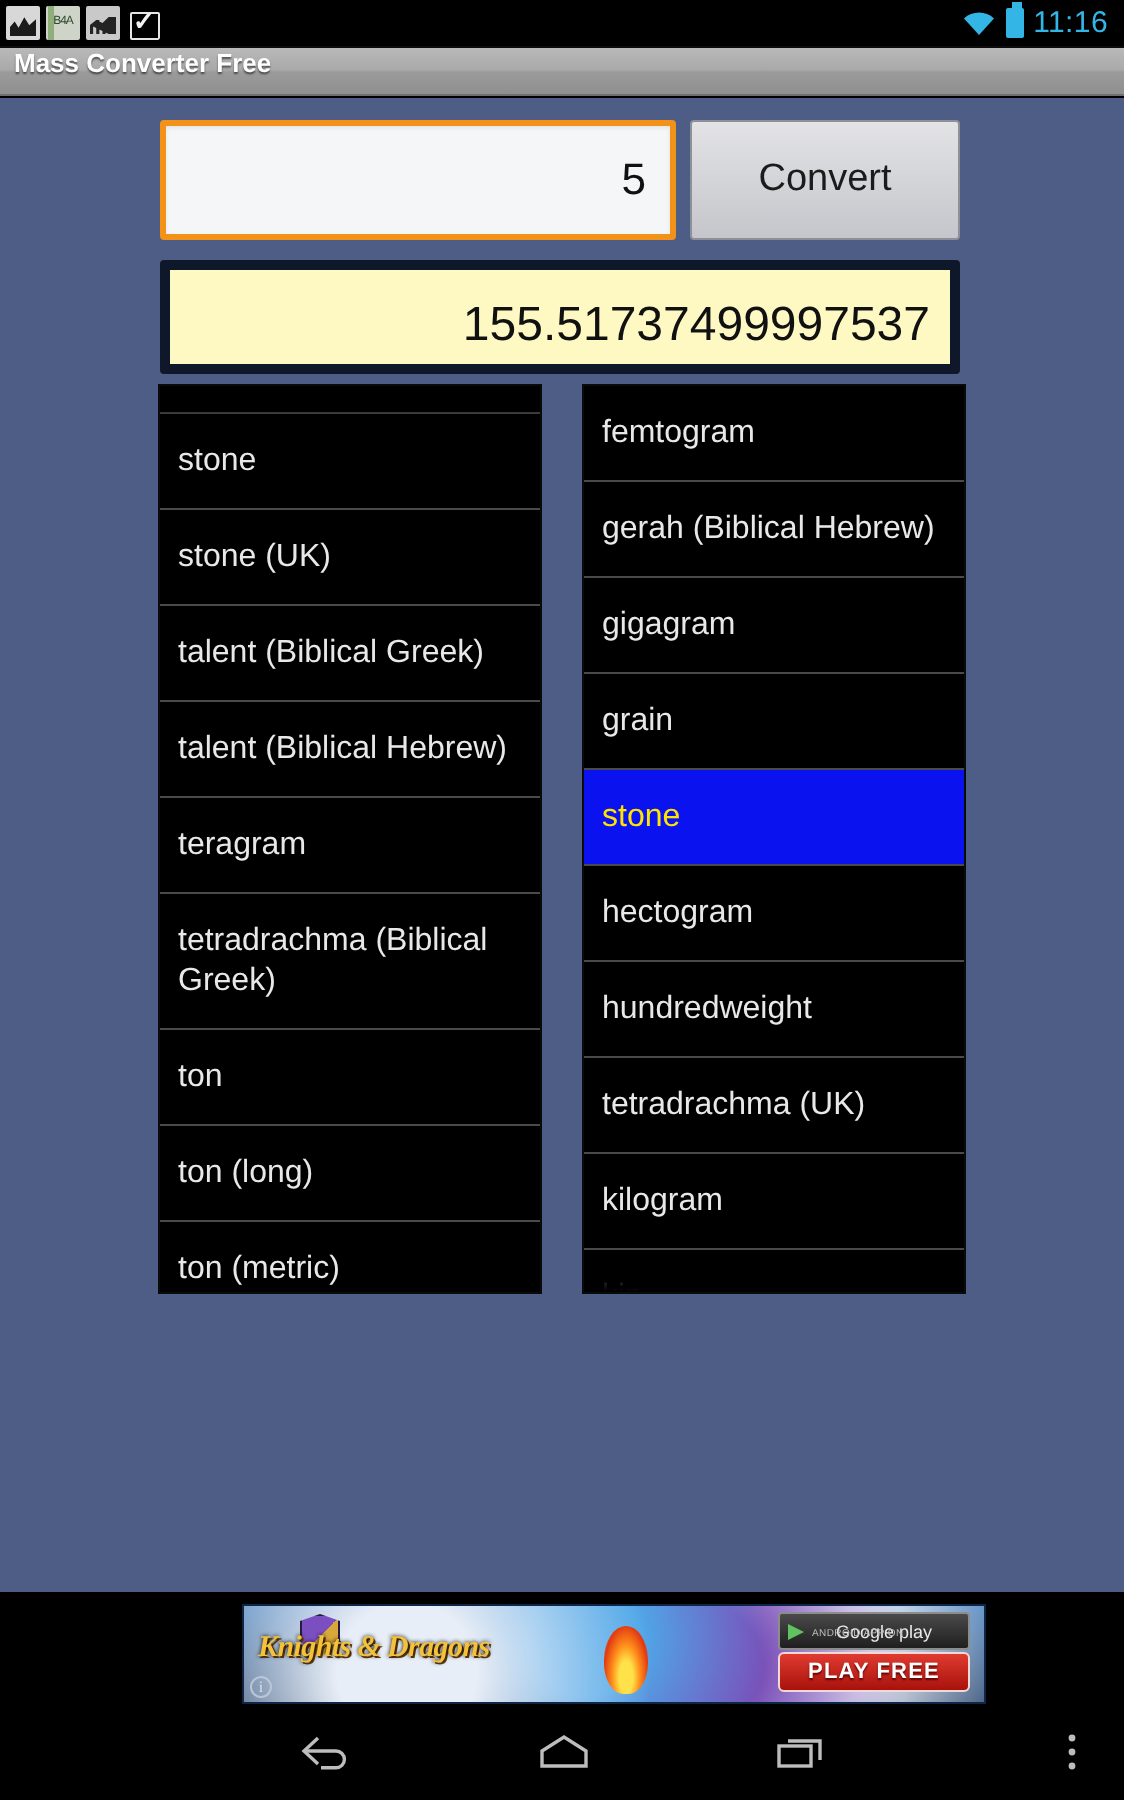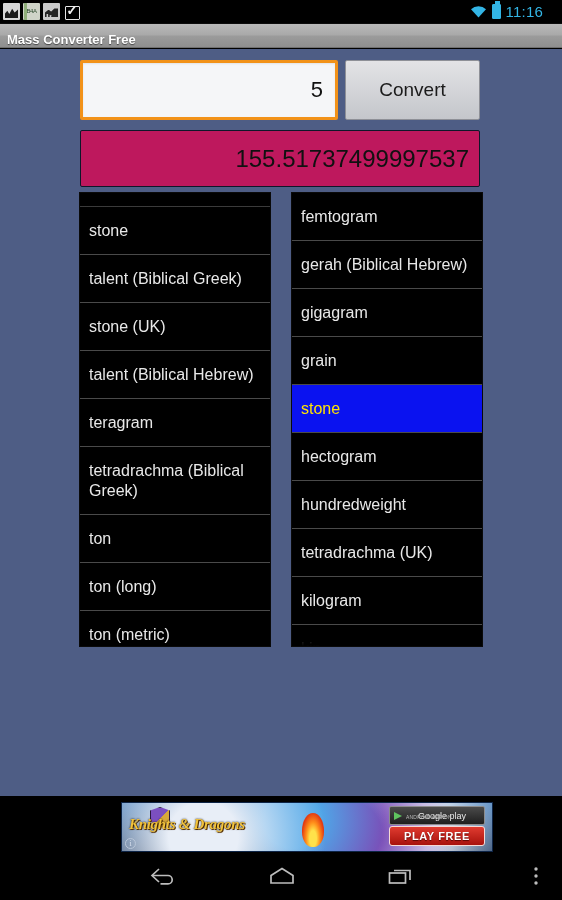--- a/index.html
+++ b/index.html
@@ -44,38 +44,38 @@
   .ni-check{ background:#000; }
   .ni-check::after{
     content:""; position:absolute; left:2px; top:3px; width:13px; height:12px;
     border:1.5px solid #e6e6e6; border-radius:1px;
   }
   .ni-check::before{
     content:"✓"; position:absolute; left:3.5px; top:-1px; color:#f2f2f2;
     font-size:13px; line-height:17px; font-weight:bold; z-index:2;
   }
 
-  #status-right{ margin-left:auto; display:flex; align-items:center; gap:5px; padding-right:19px; }
+  #status-right{ margin-left:auto; display:flex; align-items:center; gap:5px; padding-right:8px; }
   .wifi-ico{ width:17px; height:13px; position:relative; }
   .wifi-ico svg{ display:block; }
   .batt-ico{
     width:9px; height:15px; border:1.5px solid #33b5e5; border-radius:1px;
     position:relative; background:#33b5e5;
   }
   .batt-ico::before{
     content:""; position:absolute; left:2px; top:-4px; width:5px; height:3px; background:#33b5e5;
   }
   #clock{ color:#33b5e5; font-size:15px; letter-spacing:0.2px; }
 
   
   #titlebar{
     position:absolute; left:0; top:24px; width:562px; height:24px;
     background:linear-gradient(to bottom,#b9b9b9 0%,#a9a9a9 48%,#9b9b9b 52%,#8f8f8f 100%);
     border-bottom:1px solid #6f6f6f;
-    display:flex; align-items:flex-end;
+    display:flex; align-items:flex-start;
   }
   #app-title{
     color:#ffffff; font-size:13px; font-weight:bold; padding-left:7px;
     text-shadow:0 1px 1px rgba(0,0,0,.55);
   }
 
   
   #appbody{
     position:absolute; left:0; top:49px; width:562px; height:747px;
     background:#4e5d85;
@@ -98,21 +98,21 @@
     width:159px; height:60px;
     background:linear-gradient(to bottom,#e3e3e6 0%,#d3d4d8 52%,#c4c6cb 100%);
     border:1px solid #8e9097; border-radius:2px;
     color:#1b1b1b; font-size:19px; font-family:"Liberation Sans",sans-serif;
     cursor:pointer;
   }
 
   
   #result-field{
     position:absolute; left:80px; top:81px; width:400px; height:57px;
-    background:#be185d; border:1px solid #0f172a; border-radius:2px;
+    background:#fef9c3; border:5px solid #0f172a; border-radius:2px;
     color:#111; font-size:24px; text-align:right; line-height:55px;
     padding:0 10px; overflow:hidden; white-space:nowrap;
   }
 
   
   #lists{
     position:absolute; left:79px; top:143px; width:404px; height:455px;
     display:flex; gap:20px;
   }
   .unit-list{
@@ -249,22 +249,22 @@
 
   <div id="result-field">155.51737499997537</div>
 
   <div id="lists">
 
     <div class="unit-list" id="from-list">
       <div class="fade-top"></div>
       <div class="list-inner" id="from-list-inner">
         <div class="stub-top"></div>
       <div class="unit-item">stone</div>
+          <div class="unit-item">stone (UK)</div>
           <div class="unit-item">talent (Biblical Greek)</div>
-          <div class="unit-item">stone (UK)</div>
           <div class="unit-item">talent (Biblical Hebrew)</div>
           <div class="unit-item">teragram</div>
           <div class="unit-item">tetradrachma (Biblical Greek)</div>
           <div class="unit-item">ton</div>
           <div class="unit-item">ton (long)</div>
           <div class="unit-item">ton (metric)</div>
         </div>
     </div>
 
     <div class="unit-list" id="to-list">

